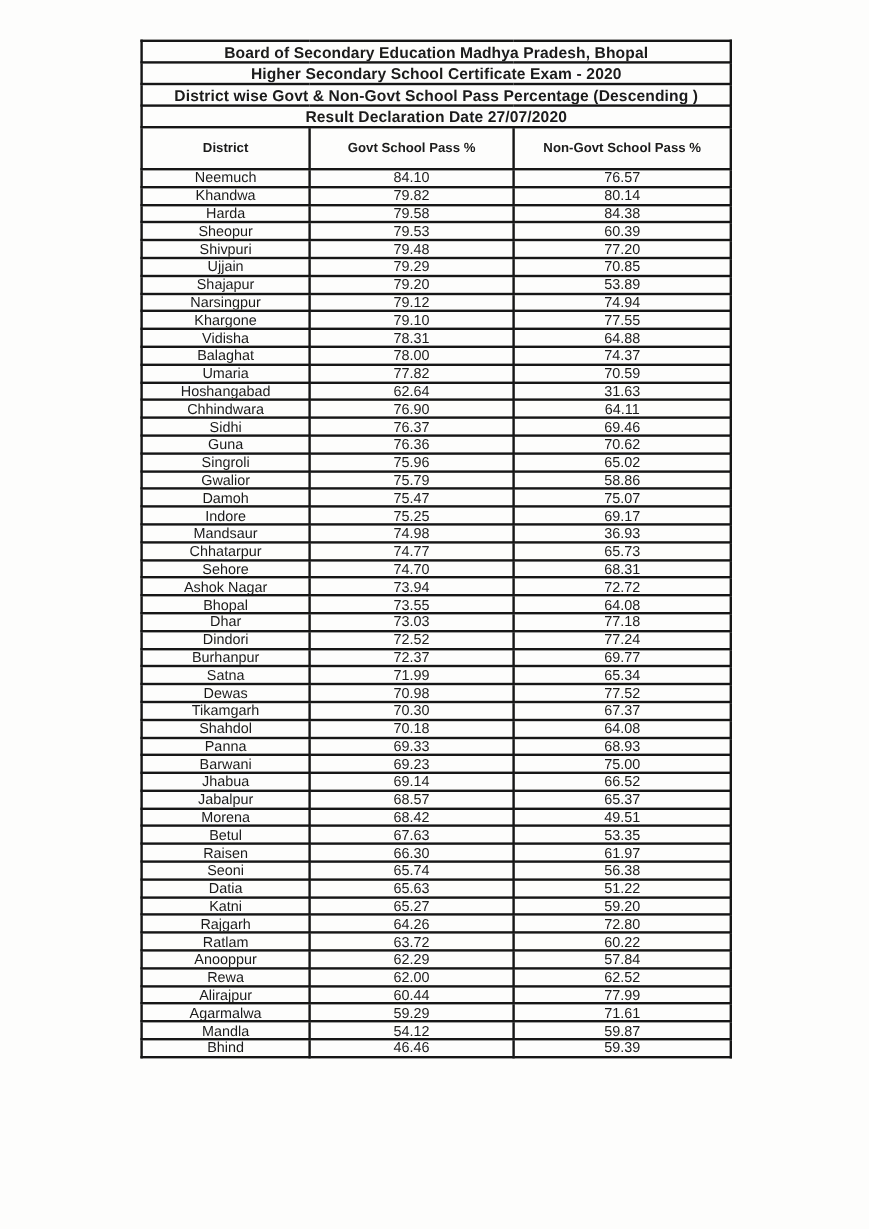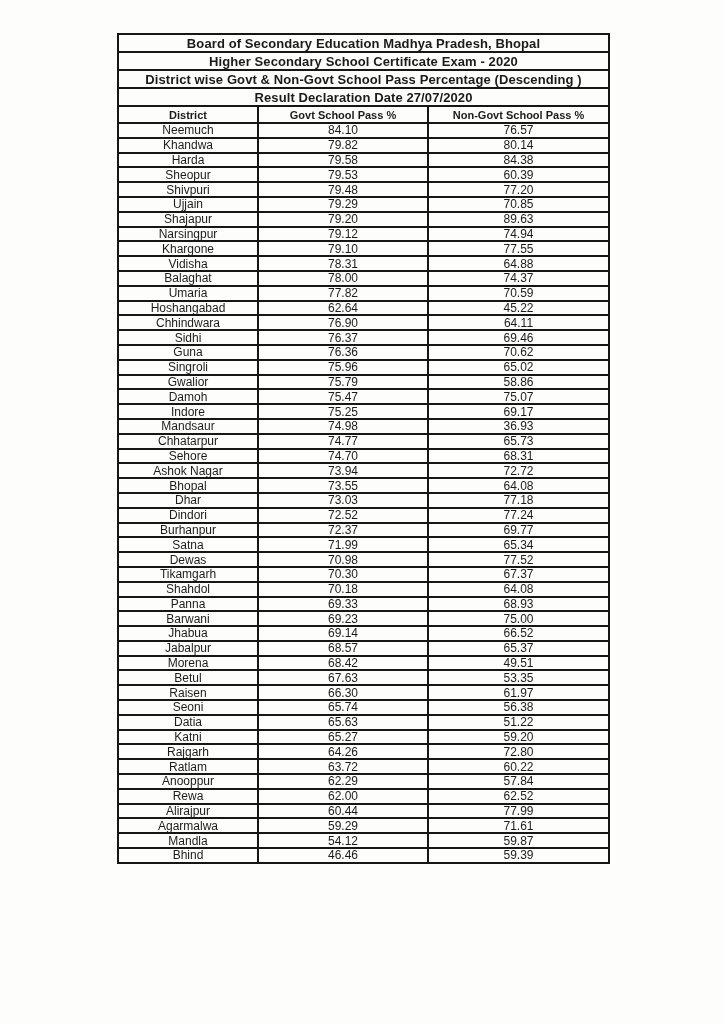--- a/index.html
+++ b/index.html
@@ -33,21 +33,21 @@
     overflow: hidden;
     white-space: nowrap;
   }
   tr.title-row td {
     height: 18px;
     font-size: 13px;
     font-weight: bold;
     letter-spacing: 0.1px;
   }
   tr.colhead-row th {
-    height: 17px;
+    height: 35px;
     font-size: 11px;
     font-weight: bold;
   }
   tbody td {
     height: 14.8px;
     font-size: 12px;
     font-weight: normal;
     line-height: 1;
   }
   col.c-district { width: 140px; }
@@ -110,21 +110,21 @@
           <td>77.20</td>
         </tr>
         <tr>
           <td>Ujjain</td>
           <td>79.29</td>
           <td>70.85</td>
         </tr>
         <tr>
           <td>Shajapur</td>
           <td>79.20</td>
-          <td>89.63</td>
+          <td>53.89</td>
         </tr>
         <tr>
           <td>Narsingpur</td>
           <td>79.12</td>
           <td>74.94</td>
         </tr>
         <tr>
           <td>Khargone</td>
           <td>79.10</td>
           <td>77.55</td>
@@ -140,21 +140,21 @@
           <td>74.37</td>
         </tr>
         <tr>
           <td>Umaria</td>
           <td>77.82</td>
           <td>70.59</td>
         </tr>
         <tr>
           <td>Hoshangabad</td>
           <td>62.64</td>
-          <td>45.22</td>
+          <td>31.63</td>
         </tr>
         <tr>
           <td>Chhindwara</td>
           <td>76.90</td>
           <td>64.11</td>
         </tr>
         <tr>
           <td>Sidhi</td>
           <td>76.37</td>
           <td>69.46</td>

